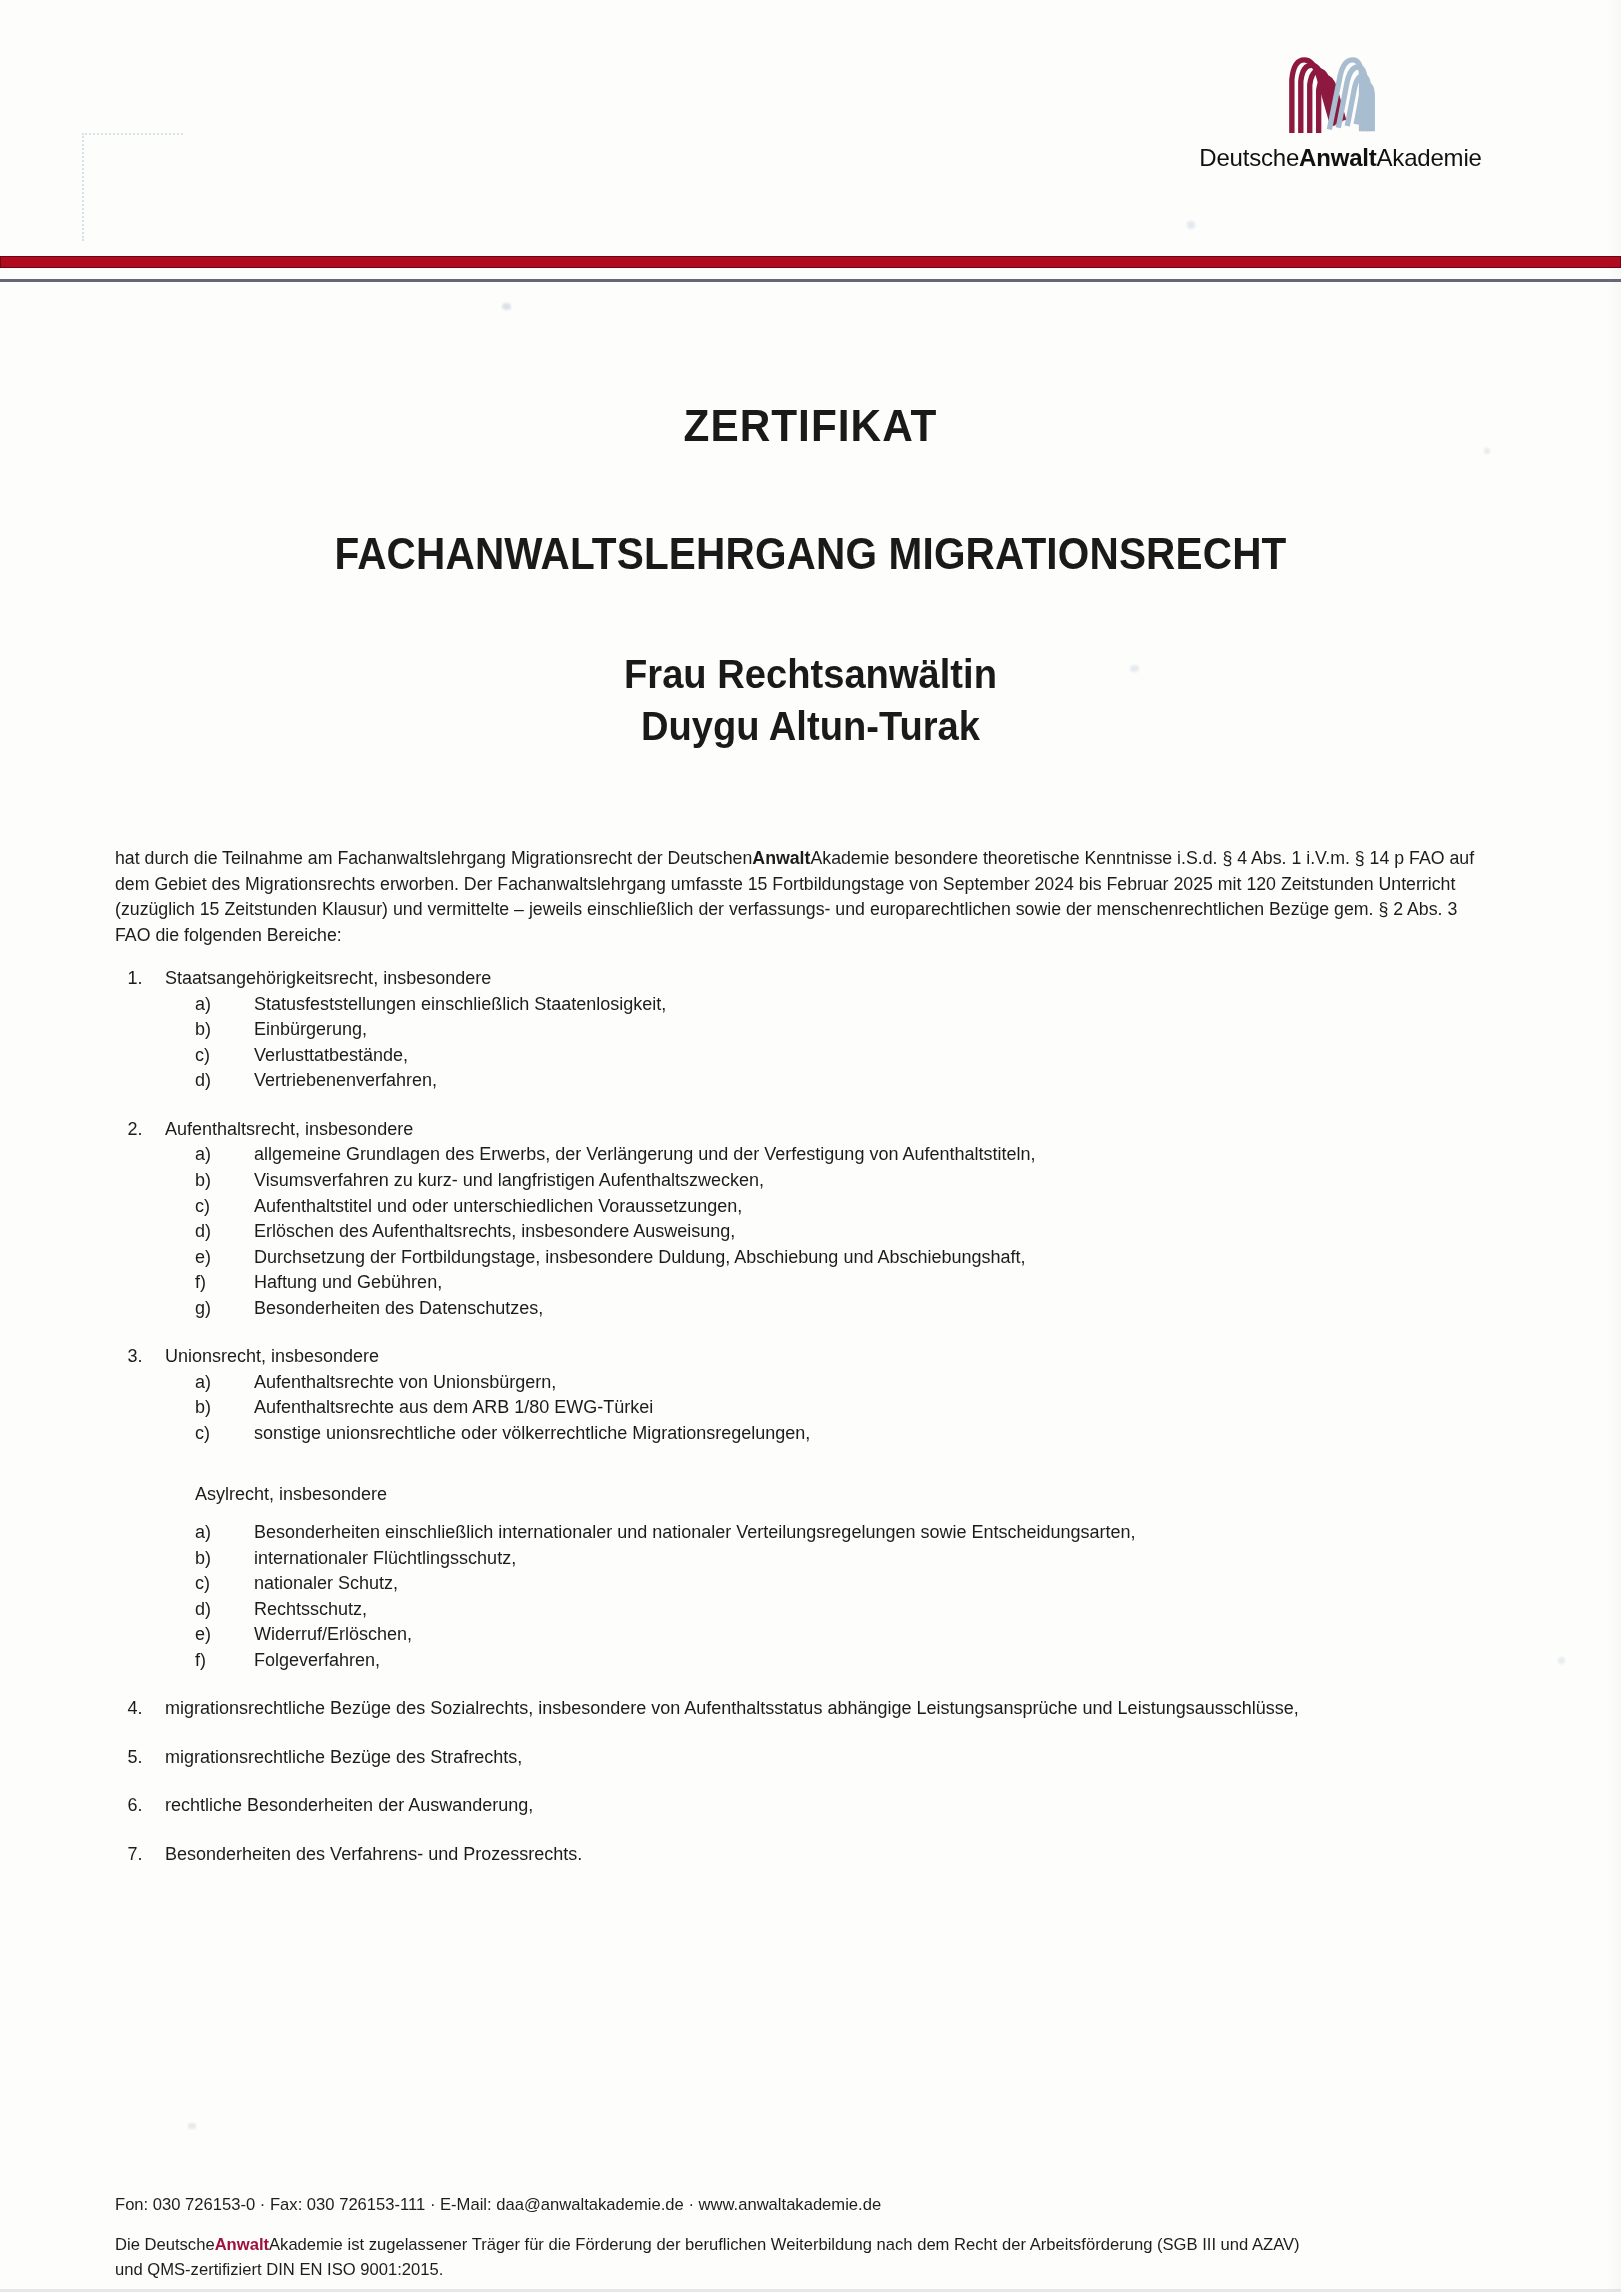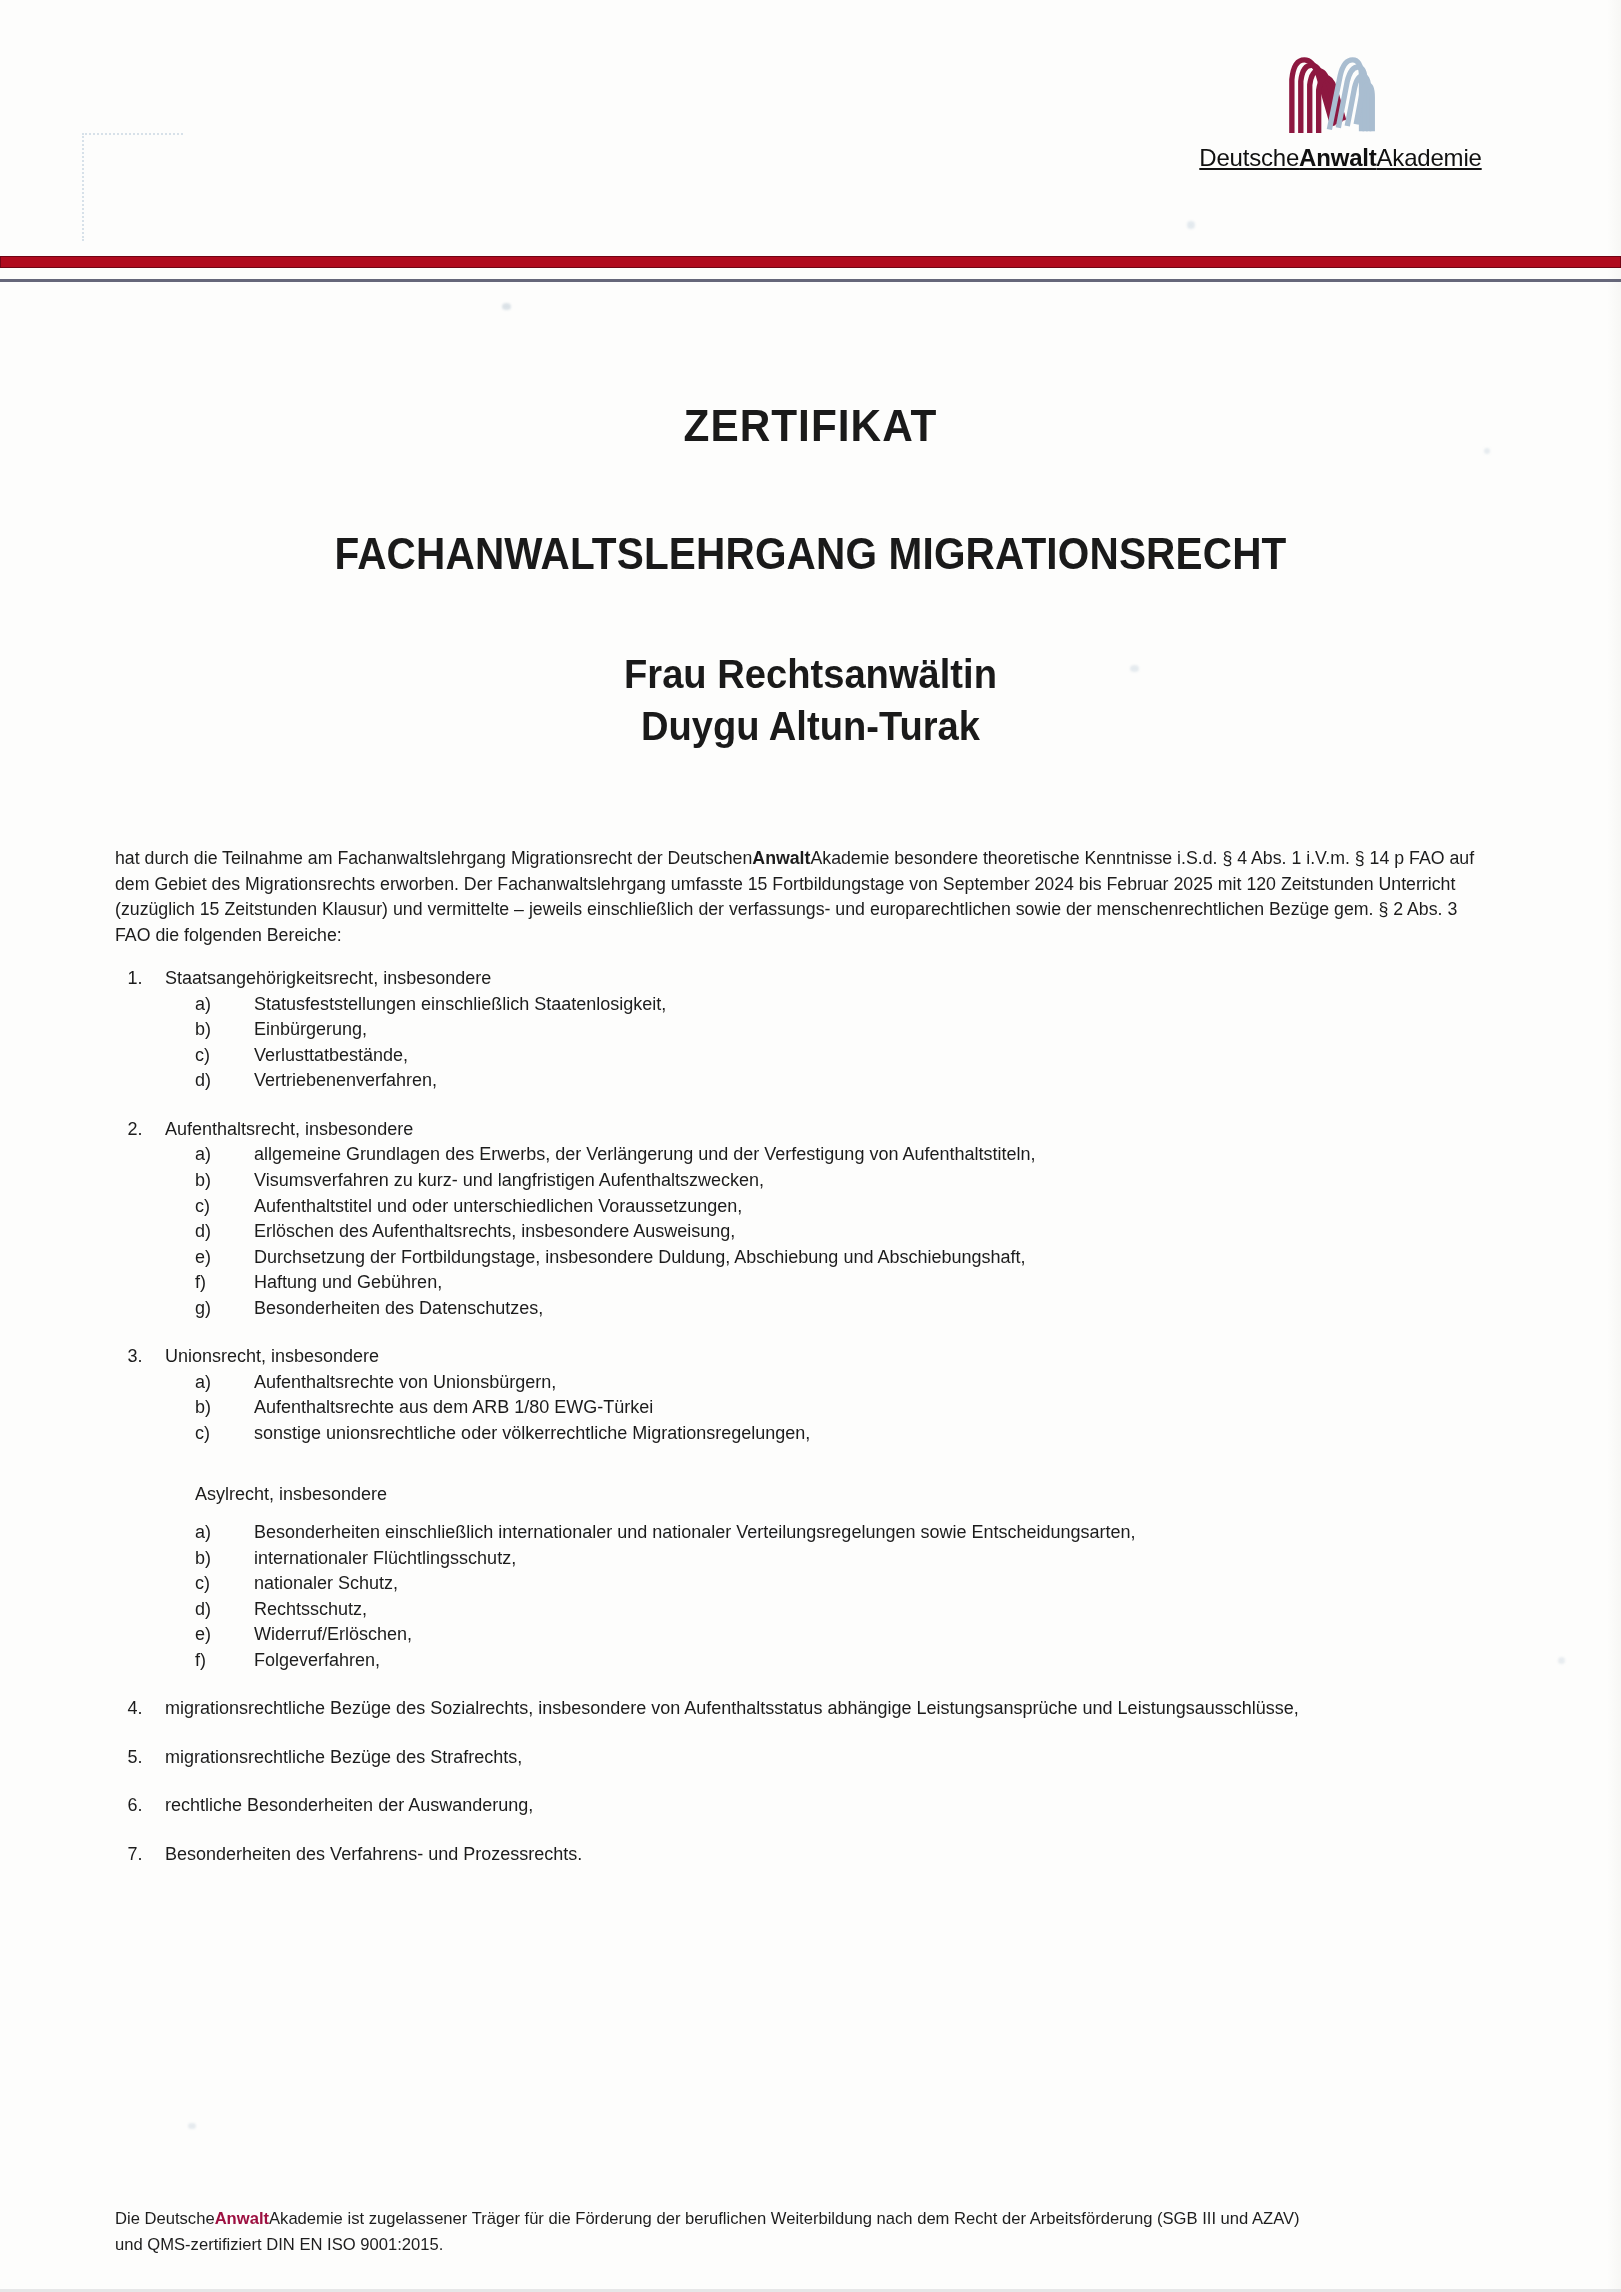--- a/index.html
+++ b/index.html
@@ -88,21 +88,20 @@
     justify-content: center;
     align-items: flex-end;
   }
   .logo-mark svg { display: block; }
   .logo-text {
     margin-top: 9px;
     font-size: 24px;
     letter-spacing: -0.2px;
     color: #111;
     white-space: nowrap;
-    text-decoration: underline;
   }
   .logo-text .lt-strong { font-weight: bold; }
 
   .rule-red {
     position: absolute;
     left: 0;
     top: 256px;
     width: 1621px;
     height: 11.6px;
     background: #b00b1e;
@@ -328,18 +327,19 @@
 
       <li class="gap-before">migrationsrechtliche Bezüge des Sozialrechts, insbesondere von Aufenthaltsstatus abhängige Leistungsansprüche und Leistungsausschlüsse,</li>
       <li class="gap-before">migrationsrechtliche Bezüge des Strafrechts,</li>
       <li class="gap-before">rechtliche Besonderheiten der Auswanderung,</li>
       <li class="gap-before">Besonderheiten des Verfahrens- und Prozessrechts.</li>
 
     </ol>
   </div>
 
   <div class="footer">
+    <div>Fon: 030 726153-0 · Fax: 030 726153-111 · E-Mail: daa@anwaltakademie.de · www.anwaltakademie.de</div>
     <div class="footer-block2"><span>Die Deutsche</span><span class="brandred">Anwalt</span><span>Akademie</span><span> ist zugelassener Träger für die Förderung der beruflichen Weiterbildung nach dem Recht der Arbeitsförderung (SGB III und AZAV)</span></div>
     <div>und QMS-zertifiziert DIN EN ISO 9001:2015.</div>
   </div>
 
 </div>
 
 
 </body></html>

